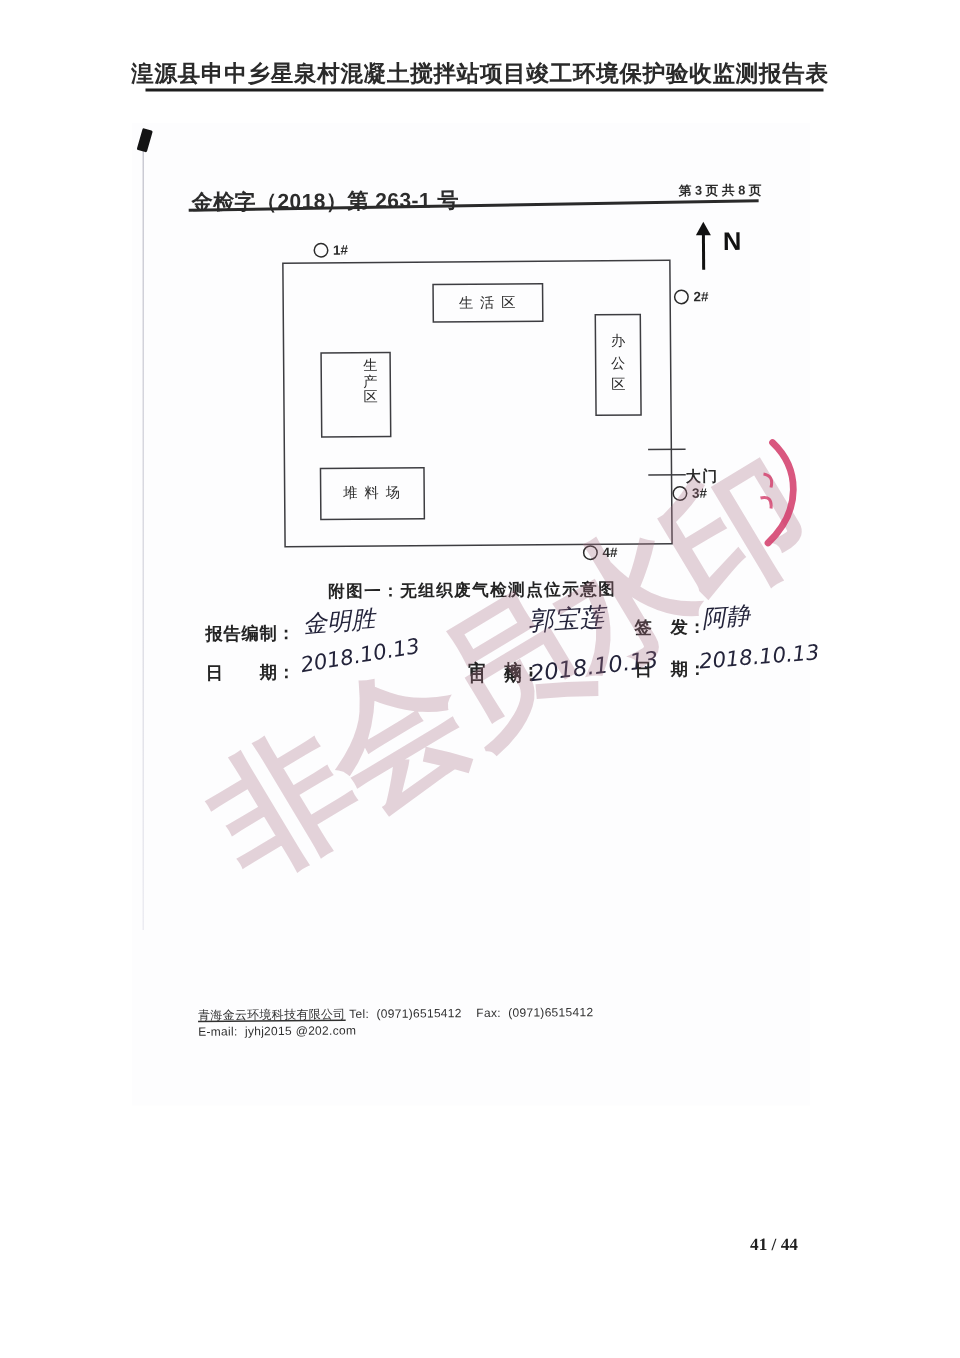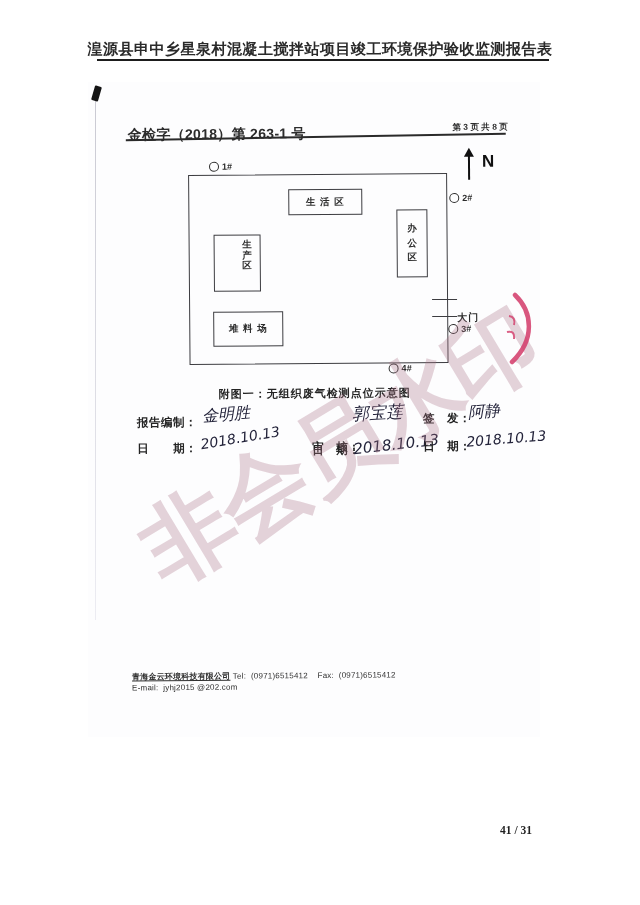--- a/index.html
+++ b/index.html
@@ -15,38 +15,38 @@
   .scan-bg{left:88px;top:82px;width:452px;height:655px;background:#fdfdfe;}
   .scan-edge{left:95px;top:90px;width:1px;height:530px;background:linear-gradient(#c9c9d2,#ececf2);}
   .corner-mark{left:93px;top:86px;width:7px;height:15px;background:#141414;transform:rotate(16deg);border-radius:1px;}
   .scan-inner{left:0;top:0;width:640px;height:905px;transform:rotate(-0.45deg);transform-origin:320px 420px;}
   .doc-number{left:130px;top:125px;font-size:14px;font-weight:700;color:#2c2c2c;letter-spacing:.3px;}
   .page-indicator{left:410px;top:123px;width:100px;text-align:right;font-size:8.5px;font-weight:700;color:#2c2c2c;}
   .doc-rule{left:128px;top:136px;width:380px;height:1.5px;background:#2a2a2a;transform:rotate(-0.5deg);}
   
   .site-rect{left:190px;top:174px;width:257px;height:188px;border:1.5px solid #3d3d41;}
   .box{position:absolute;border:1.4px solid #3d3d41;display:flex;align-items:center;justify-content:center;
-       font-size:9.5px;font-weight:700;color:#2b2b2b;letter-spacing:1px;}
+       font-size:9.5px;font-weight:400;color:#2b2b2b;letter-spacing:1px;}
   .vtext{white-space:pre-line;text-align:center;line-height:1.55;letter-spacing:0;}
   .vtext-tight{white-space:pre-line;text-align:center;line-height:1.12;letter-spacing:0;}
   .pt{position:absolute;display:flex;align-items:center;gap:3px;font-size:9px;font-weight:700;color:#2b2b2b;}
   .pt-circle{width:8px;height:8px;border:1.3px solid #2b2b2b;border-radius:50%;background:transparent;flex:0 0 auto;}
   .gate-line{height:0;border-top:1.5px solid #3d3d41;}
   .gate-label{font-size:10px;font-weight:600;color:#2b2b2b;letter-spacing:1px;}
   .north{left:460px;top:150px;width:46px;height:34px;}
   .north .shaft{position:absolute;left:10px;top:7px;width:2px;height:24px;background:#111;}
   .north .head{position:absolute;left:6px;top:-1px;width:0;height:0;border-left:5px solid transparent;border-right:5px solid transparent;border-bottom:9px solid #111;}
   .north .n-label{position:absolute;left:24px;top:3px;font-size:17px;font-weight:700;color:#111;}
   .caption{left:90px;top:386px;width:450px;text-align:center;font-size:11px;font-weight:700;color:#242424;letter-spacing:1px;}
   
   .sig-label{position:absolute;font-size:11.5px;font-weight:700;color:#242424;letter-spacing:.5px;}
   .hand{position:absolute;font-style:italic;color:#23233a;font-family:"DejaVu Sans",sans-serif;white-space:nowrap;}
   
   .footer-line{left:130px;font-size:8px;color:#303030;letter-spacing:.2px;}
-  .company{font-weight:700;text-decoration:underline;}
+  .company{font-weight:400;text-decoration:underline;}
   .page-number{left:500px;top:824px;width:70px;font-family:"Liberation Serif","DejaVu Serif",serif;font-size:11.5px;font-weight:600;color:#1f1f1f;}
   
   .watermark{left:150px;top:508px;height:104px;display:flex;align-items:center;
     font-size:92px;font-weight:700;letter-spacing:-4px;white-space:nowrap;
     color:rgba(168,112,132,0.30);transform:rotate(-31deg);transform-origin:0 50%;
     z-index:40;pointer-events:none;}
   .seal{left:498px;top:292px;z-index:45;}
 </style>
 </head>
 <body>
@@ -150,15 +150,15 @@
   </div>
 
   <div class="abs watermark">非会员水印</div>
 
   <svg class="abs seal" width="45" height="74" viewBox="0 0 45 74">
     <path d="M 17 3 C 35 20 37 48 14 70" fill="none" stroke="#d23a68" stroke-width="4.5" stroke-linecap="round" opacity="0.85"></path>
     <path d="M 11 24 q 7 1 5 9" fill="none" stroke="#d23a68" stroke-width="2" opacity="0.8"></path>
     <path d="M 9 40 q 8 -2 7 7" fill="none" stroke="#d23a68" stroke-width="2" opacity="0.8"></path>
   </svg>
 
-  <div class="abs page-number">41 / 31</div>
+  <div class="abs page-number">41 / 44</div>
 
 </div>
 
 </body></html>

